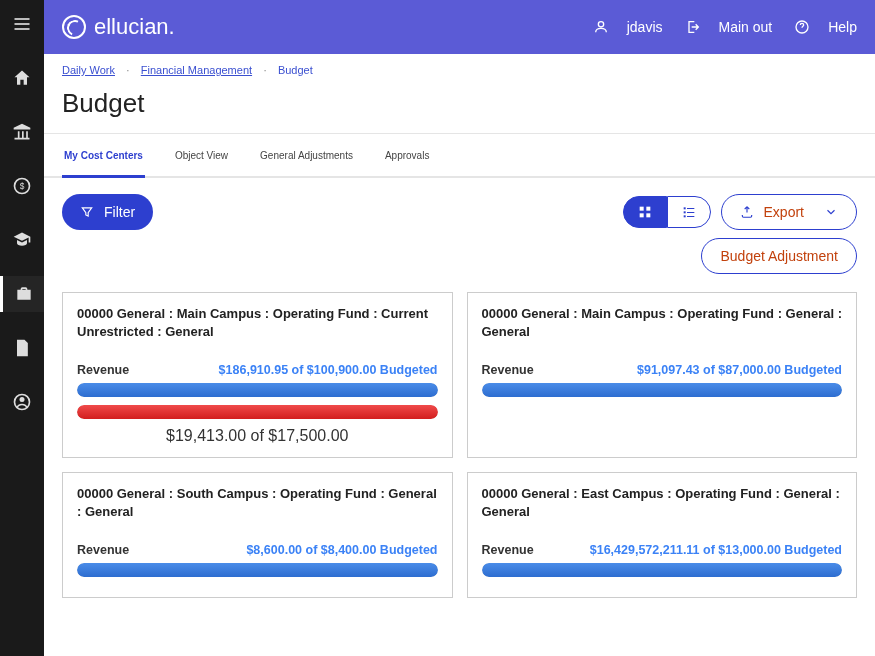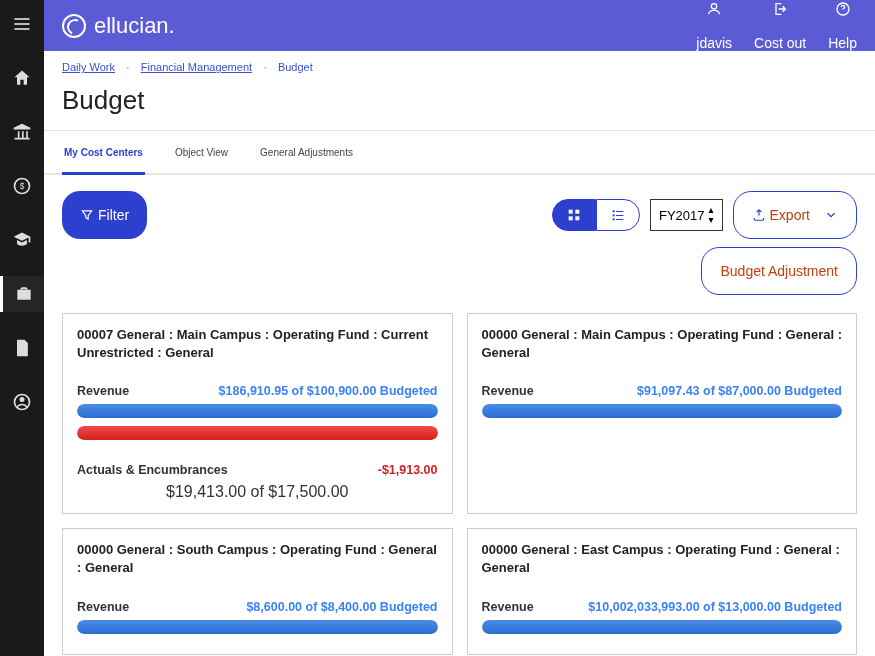--- a/index.html
+++ b/index.html
@@ -8,32 +8,32 @@
   .sidebar { width: 44px; background: #1a1a1a; display: flex; flex-direction: column; align-items: center; padding-top: 6px; gap: 18px; }
   .sidebar-item { width: 44px; height: 36px; display: flex; align-items: center; justify-content: center; cursor: pointer; color: #ddd; }
   .sidebar-item.active { background: rgba(255,255,255,0.05); border-left: 3px solid #fff; }
   .sidebar-item svg { width: 20px; height: 20px; fill: #ddd; }
   .main { flex: 1; background: #fff; display: flex; flex-direction: column; overflow: hidden; }
   .topbar { background: #5b5bd6; height: 54px; display: flex; align-items: center; padding: 0 18px; color: #fff; }
   .brand { display: flex; align-items: center; gap: 8px; font-size: 22px; font-weight: 300; flex: 1; }
   .brand-mark { width: 24px; height: 24px; border: 2.5px solid #fff; border-radius: 50%; position: relative; }
   .brand-mark::after { content: ''; position: absolute; top: 3px; left: 3px; width: 12px; height: 12px; border: 2.5px solid #fff; border-radius: 50%; border-right-color: transparent; border-bottom-color: transparent; transform: rotate(-20deg); }
   .top-actions { display: flex; align-items: center; gap: 22px; font-size: 14px; }
-  .top-action { display: flex; align-items: center; gap: 18px; cursor: pointer; flex-direction: column; }
+  .top-action { display: flex; align-items: center; gap: 18px; cursor: pointer; }
   .top-action svg { width: 16px; height: 16px; fill: none; stroke: #fff; stroke-width: 2; }
   .breadcrumb { padding: 10px 18px 6px; font-size: 11px; color: #333; }
   .breadcrumb a { color: #3a4fd0; text-decoration: underline; cursor: pointer; }
   .breadcrumb .sep { margin: 0 8px; color: #888; }
   .breadcrumb .current { color: #3a4fd0; }
   .page-title { padding: 6px 18px 14px; font-size: 26px; font-weight: 400; color: #222; border-bottom: 1px solid #e5e5e5; }
   .tabs { display: flex; gap: 28px; padding: 0 18px; border-bottom: 2px solid #e5e5e5; }
   .tab { padding: 14px 2px; font-size: 10px; color: #444; cursor: pointer; position: relative; top: 2px; border-bottom: 3px solid transparent; }
   .tab.active { color: #2d3fcf; font-weight: 600; border-bottom-color: #2d3fcf; }
   .toolbar { display: flex; align-items: flex-start; padding: 16px 18px 8px; position: relative; }
-  .btn { display: inline-flex; align-items: center; gap: 4px; height: 48px; padding: 0 18px; border-radius: 18px; font-size: 14px; cursor: pointer; border: none; }
+  .btn { display: inline-flex; align-items: center; gap: 10px; height: 36px; padding: 0 18px; border-radius: 18px; font-size: 14px; cursor: pointer; border: none; }
   .btn-primary { background: #2d3fcf; color: #fff; }
   .btn-outline { background: #fff; color: #c2410c; border: 1.5px solid #2d3fcf; }
   .toolbar-right { margin-left: auto; display: flex; flex-direction: column; align-items: flex-end; gap: 8px; }
   .toolbar-row { display: flex; gap: 10px; align-items: center; }
   .view-toggle { display: inline-flex; }
   .view-btn { width: 44px; height: 32px; display: flex; align-items: center; justify-content: center; border: 1.5px solid #2d3fcf; cursor: pointer; }
   .view-btn.left { border-radius: 16px 0 0 16px; background: #2d3fcf; }
   .view-btn.right { border-radius: 0 16px 16px 0; background: #fff; }
   .view-btn svg { width: 16px; height: 16px; }
   .fy-select { height: 32px; border: 1.5px solid #333; padding: 0 8px; font-size: 13px; background: #fff; cursor: pointer; display: flex; align-items: center; gap: 4px; }
@@ -116,21 +116,21 @@
           <svg viewBox="0 0 24 24">
               <circle cx="12" cy="8" r="4"></circle>
               <path d="M4 20c0-4 4-6 8-6s8 2 8 6"></path>
             </svg>
           <span>jdavis</span>
         </div>
         <div class="top-action">
           <svg viewBox="0 0 24 24">
               <path d="M14 4h-8v16h8M10 12h10m-4-4l4 4-4 4"></path>
             </svg>
-          <span>Cost out</span>
+          <span>Main out</span>
         </div>
         <div class="top-action">
           <svg viewBox="0 0 24 24">
               <circle cx="12" cy="12" r="9"></circle>
               <path d="M9.5 9a2.5 2.5 0 115 0c0 1.5-2.5 2-2.5 4M12 17h.01"></path>
             </svg>
           <span>Help</span>
         </div>
       </div>
     </div>
@@ -142,20 +142,21 @@
       <span class="sep">·</span>
       <span class="current">Budget</span>
     </div>
 
     <div class="page-title">Budget</div>
 
     <div class="tabs">
       <div class="tab active">My Cost Centers</div>
       <div class="tab">Object View</div>
       <div class="tab">General Adjustments</div>
+      <div class="tab">Approvals</div>
     </div>
 
     <div class="toolbar">
       <button class="btn btn-primary">
         <svg class="filter-icon" viewBox="0 0 24 24">
             <path d="M4 5h16l-6 8v6l-4-2v-4z"></path>
           </svg>
         <span>Filter</span>
       </button>
       <div class="toolbar-right">
@@ -173,57 +174,49 @@
               <svg viewBox="0 0 24 24">
                   <rect x="4" y="5" width="3" height="3" fill="#2d3fcf"></rect>
                   <rect x="9" y="6" width="11" height="1.5" fill="#2d3fcf"></rect>
                   <rect x="4" y="11" width="3" height="3" fill="#2d3fcf"></rect>
                   <rect x="9" y="12" width="11" height="1.5" fill="#2d3fcf"></rect>
                   <rect x="4" y="17" width="3" height="3" fill="#2d3fcf"></rect>
                   <rect x="9" y="18" width="11" height="1.5" fill="#2d3fcf"></rect>
                 </svg>
             </div>
           </div>
-          <div class="fy-select">
-            <span>FY2017</span>
-            <span style="font-size:10px;line-height:1;">▴<br>▾</span>
-          </div>
           <button class="btn btn-outline export-btn">
             <svg viewBox="0 0 24 24">
                 <path d="M12 3v10m0-10l-4 4m4-4l4 4M4 17v2a2 2 0 002 2h12a2 2 0 002-2v-2"></path>
               </svg>
             <span>Export</span>
             <svg class="chev" viewBox="0 0 24 24">
                 <path d="M6 9l6 6 6-6"></path>
               </svg>
           </button>
         </div>
         <button class="btn btn-outline">
           <span>Budget Adjustment</span>
         </button>
       </div>
     </div>
 
     <div class="cards">
       <div class="card">
-        <div class="card-title">00007 General : Main Campus : Operating Fund : Current Unrestricted : General</div>
+        <div class="card-title">00000 General : Main Campus : Operating Fund : Current Unrestricted : General</div>
         <div class="metric-row">
           <span class="metric-label">Revenue</span>
           <span class="metric-val">$186,910.95 of $100,900.00 Budgeted</span>
         </div>
         <div class="bar">
             <div class="bar-fill blue"></div>
           </div>
         <div class="bar">
             <div class="bar-fill red"></div>
           </div>
-        <div class="metric-row">
-          <span class="metric-label">Actuals &amp; Encumbrances</span>
-          <span class="metric-val neg">-$1,913.00</span>
-        </div>
         <div class="sub-val">$19,413.00 of $17,500.00</div>
       </div>
 
       <div class="card">
         <div class="card-title">00000 General : Main Campus : Operating Fund : General : General</div>
         <div class="metric-row">
           <span class="metric-label">Revenue</span>
           <span class="metric-val">$91,097.43 of $87,000.00 Budgeted</span>
         </div>
         <div class="bar">
@@ -239,21 +232,21 @@
         </div>
         <div class="bar">
             <div class="bar-fill blue"></div>
           </div>
       </div>
 
       <div class="card">
         <div class="card-title">00000 General : East Campus : Operating Fund : General : General</div>
         <div class="metric-row">
           <span class="metric-label">Revenue</span>
-          <span class="metric-val">$10,002,033,993.00 of $13,000.00 Budgeted</span>
+          <span class="metric-val">$16,429,572,211.11 of $13,000.00 Budgeted</span>
         </div>
         <div class="bar">
             <div class="bar-fill blue"></div>
           </div>
       </div>
     </div>
   </div>
 </div>
 
 </body></html>

